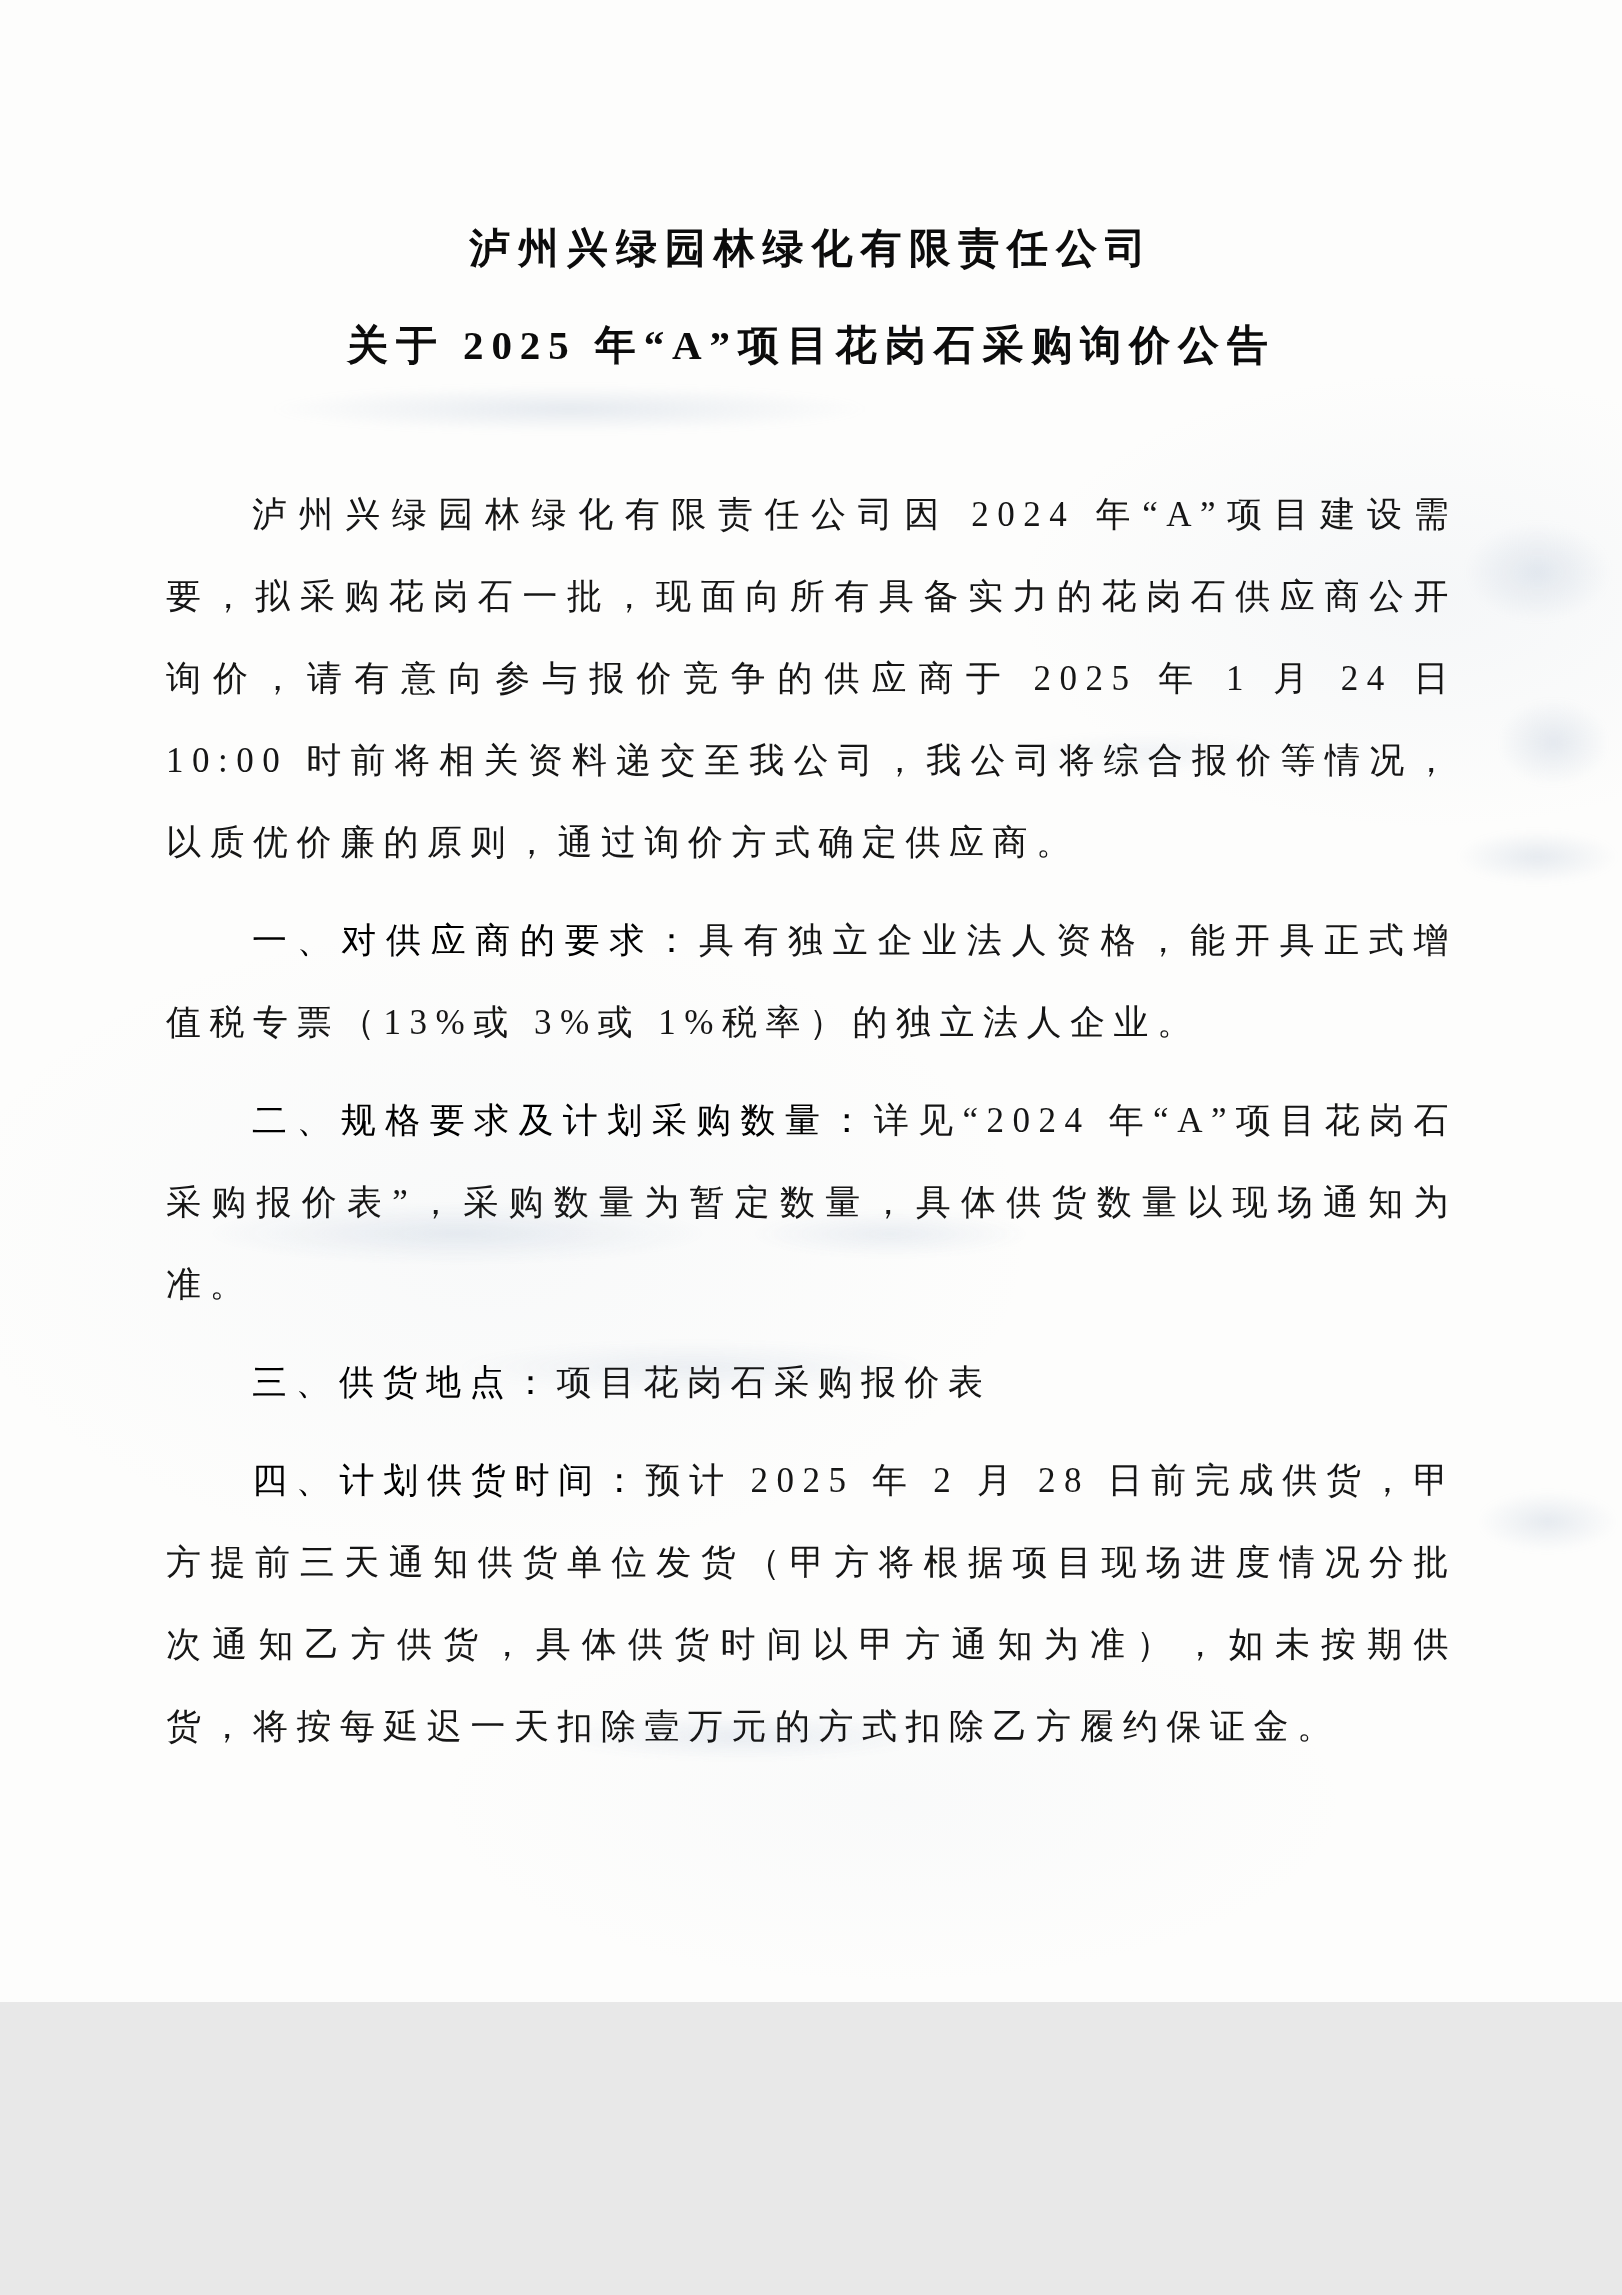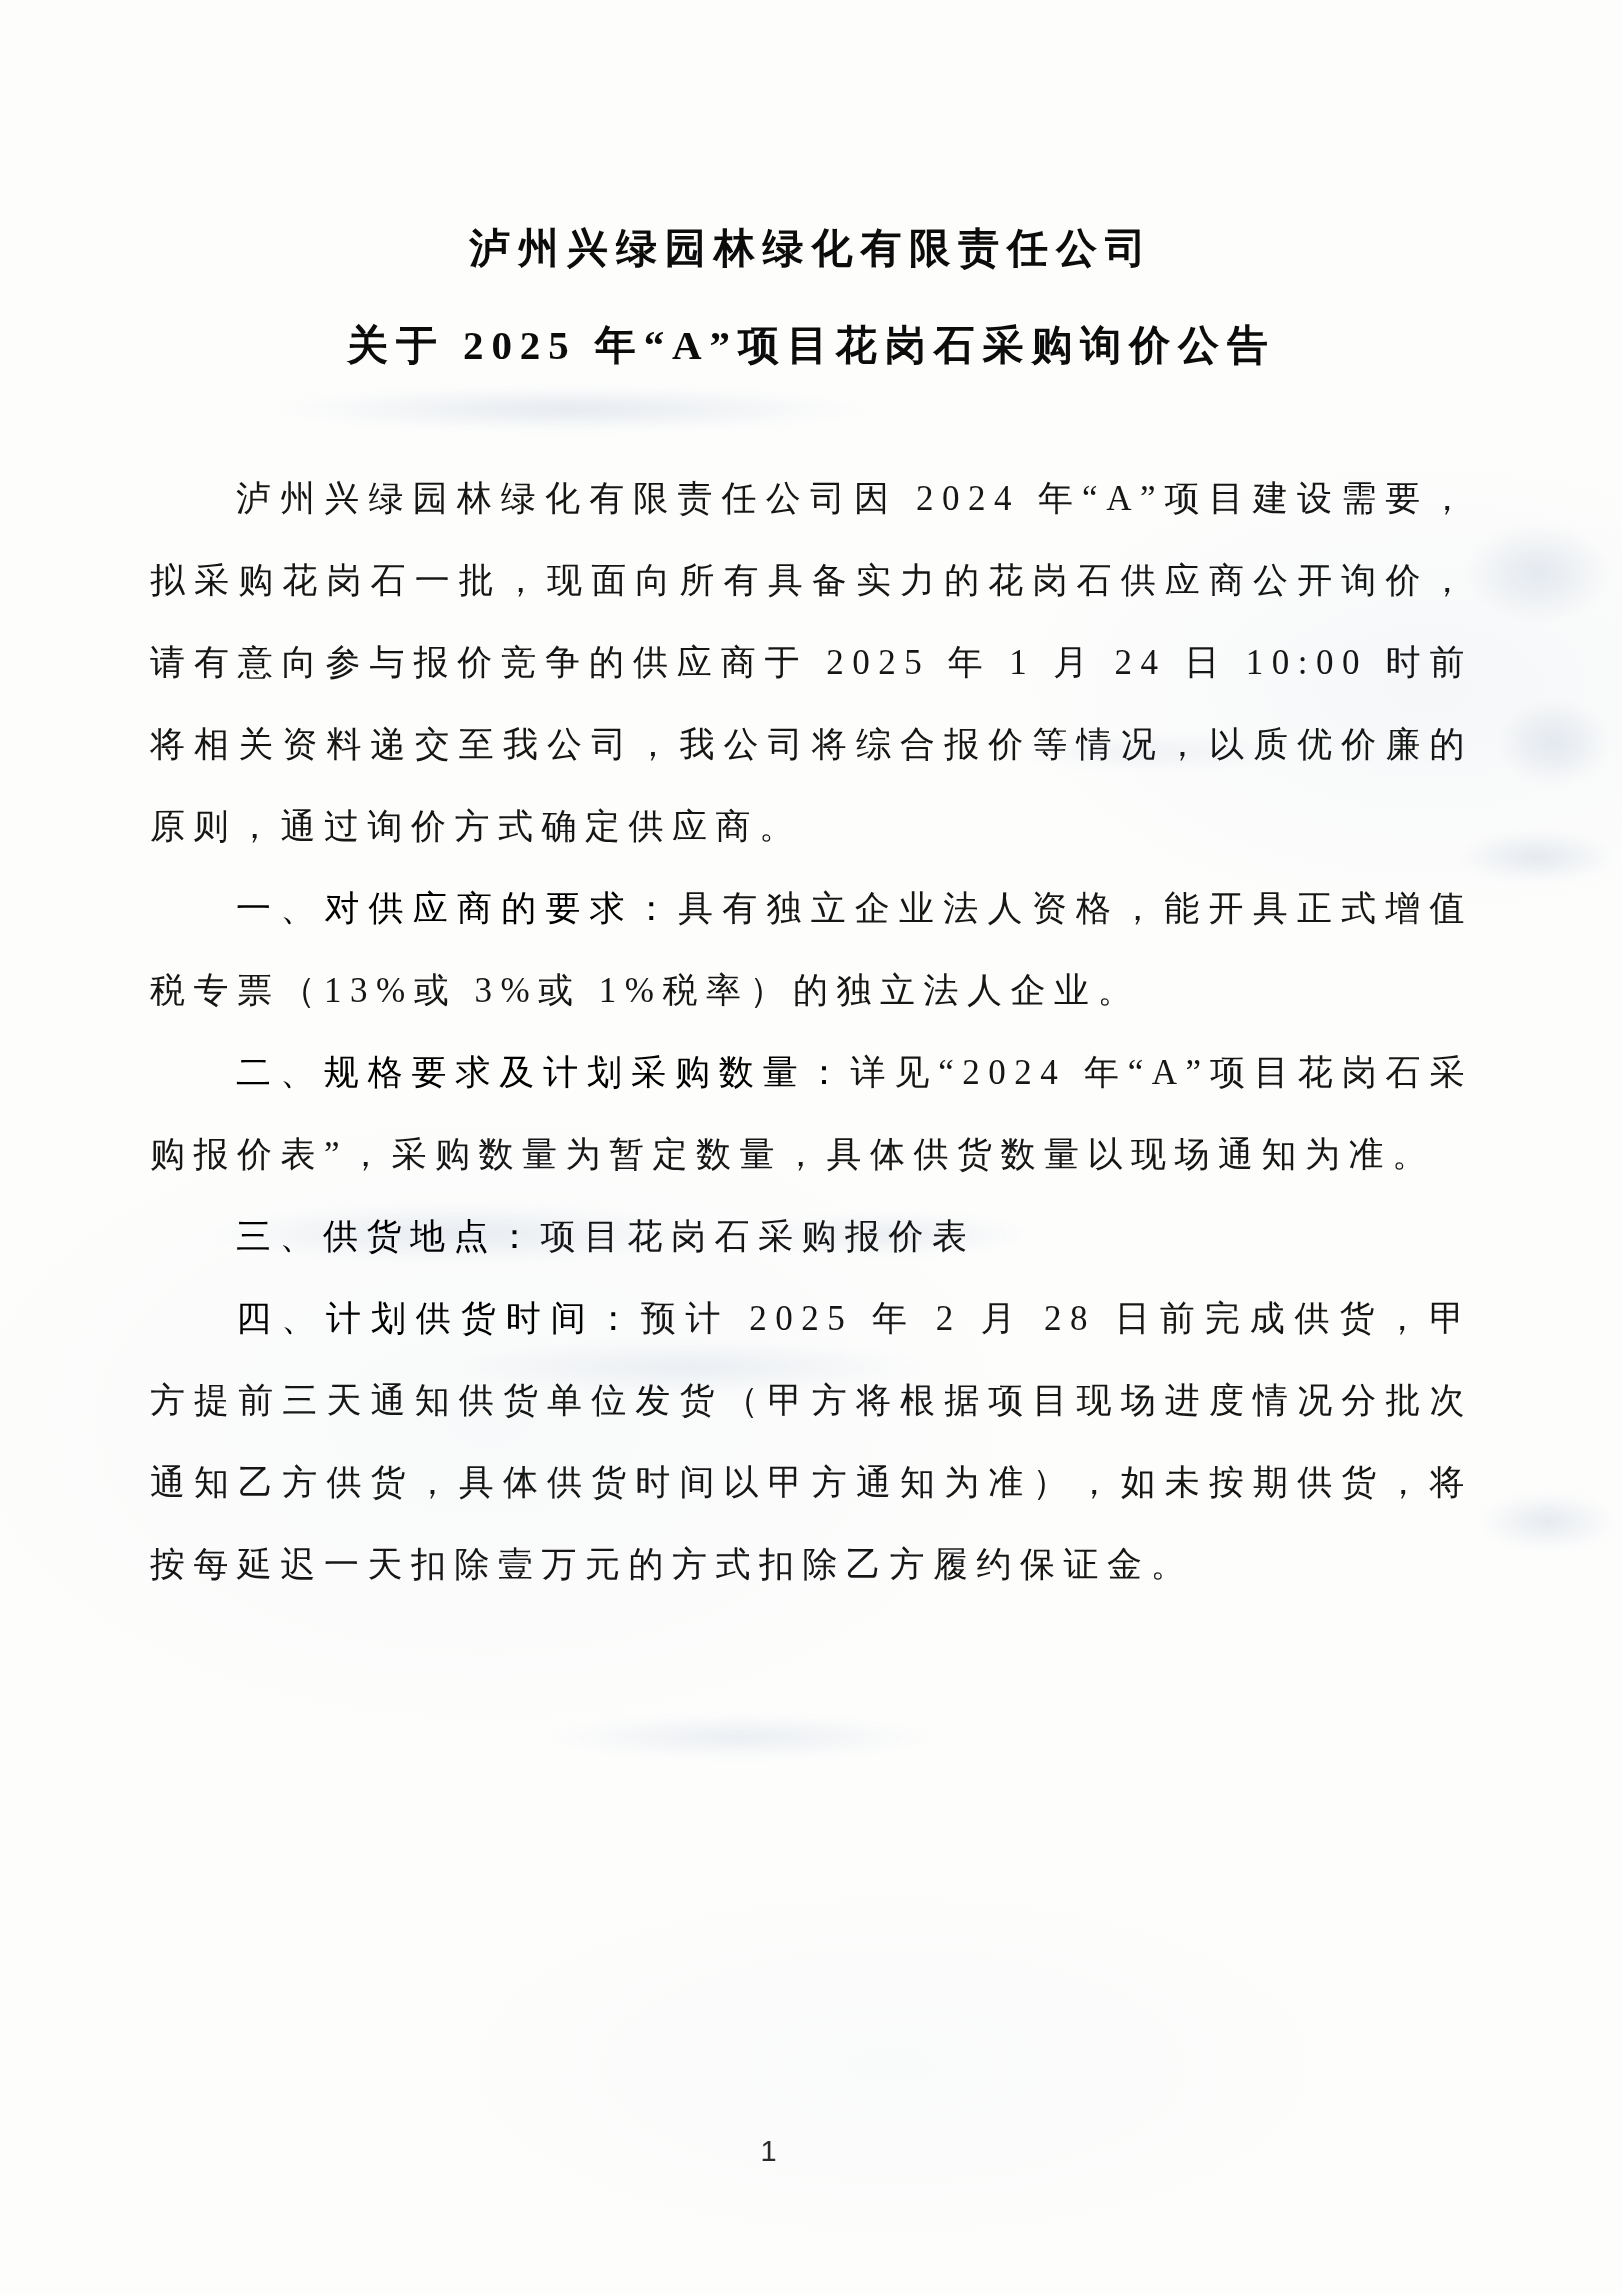--- a/index.html
+++ b/index.html
@@ -4,21 +4,21 @@
 <title>泸州兴绿园林绿化有限责任公司询价公告</title>
 <style>
   html, body {
     margin: 0;
     padding: 0;
     background: #e8e8e8;
   }
   .page {
     position: relative;
     width: 1623px;
-    height: 2295px;
+    height: 2002px;
     margin: 0 auto;
     background: #fdfdfc;
     overflow: hidden;
     font-family: "Liberation Serif", "DejaVu Serif", serif;
     color: #141414;
   }
   
   .scan-tint {
     position: absolute;
     inset: 0;
@@ -45,21 +45,21 @@
     top: 458px;
     left: 150px;
     width: 1323px;
     font-size: 35px;
     line-height: 82px;
     letter-spacing: 8.5px;
     text-align: justify;
     color: #161616;
   }
   .para {
-    margin: 0;
+    margin: 16px;
     text-indent: 86px;
   }
   .hd {
     font-weight: 400;
     color: #000;
   }
   .page-num {
     position: absolute;
     top: 2135px;
     left: 726px;

